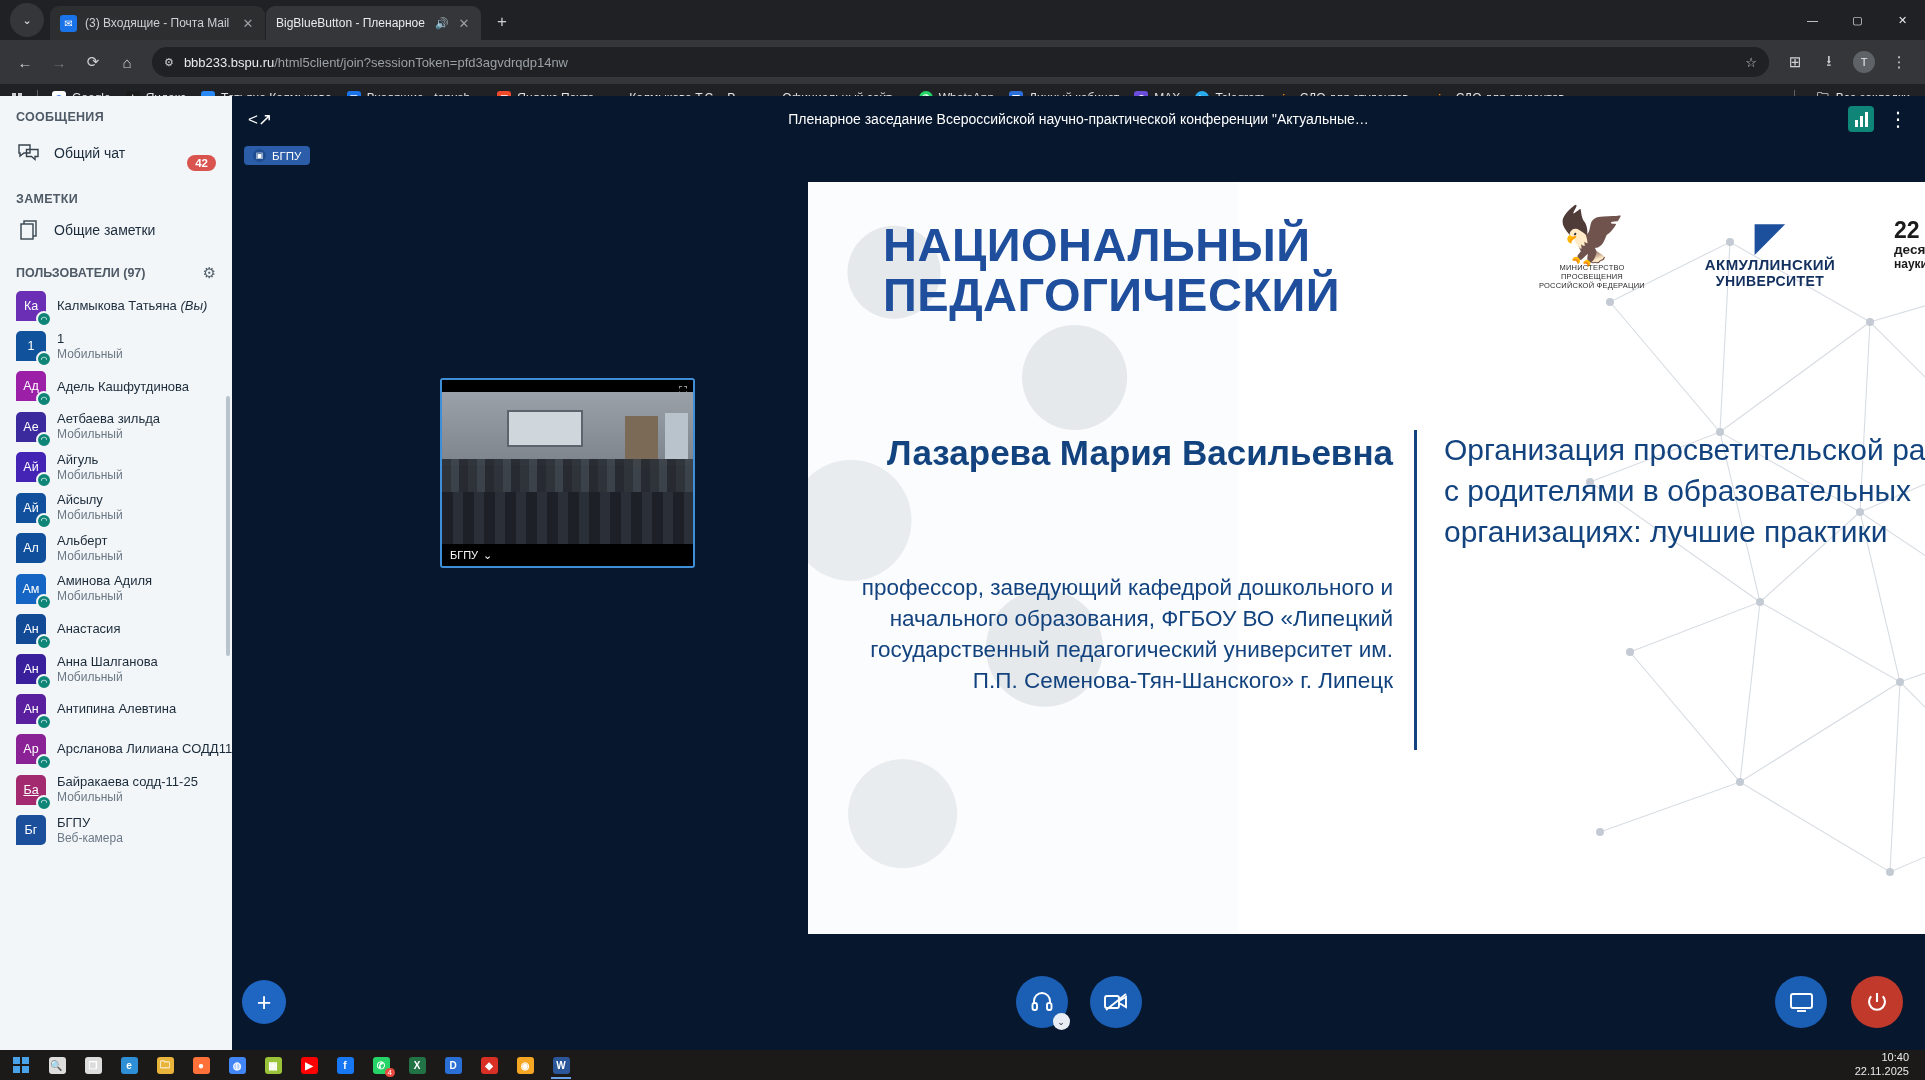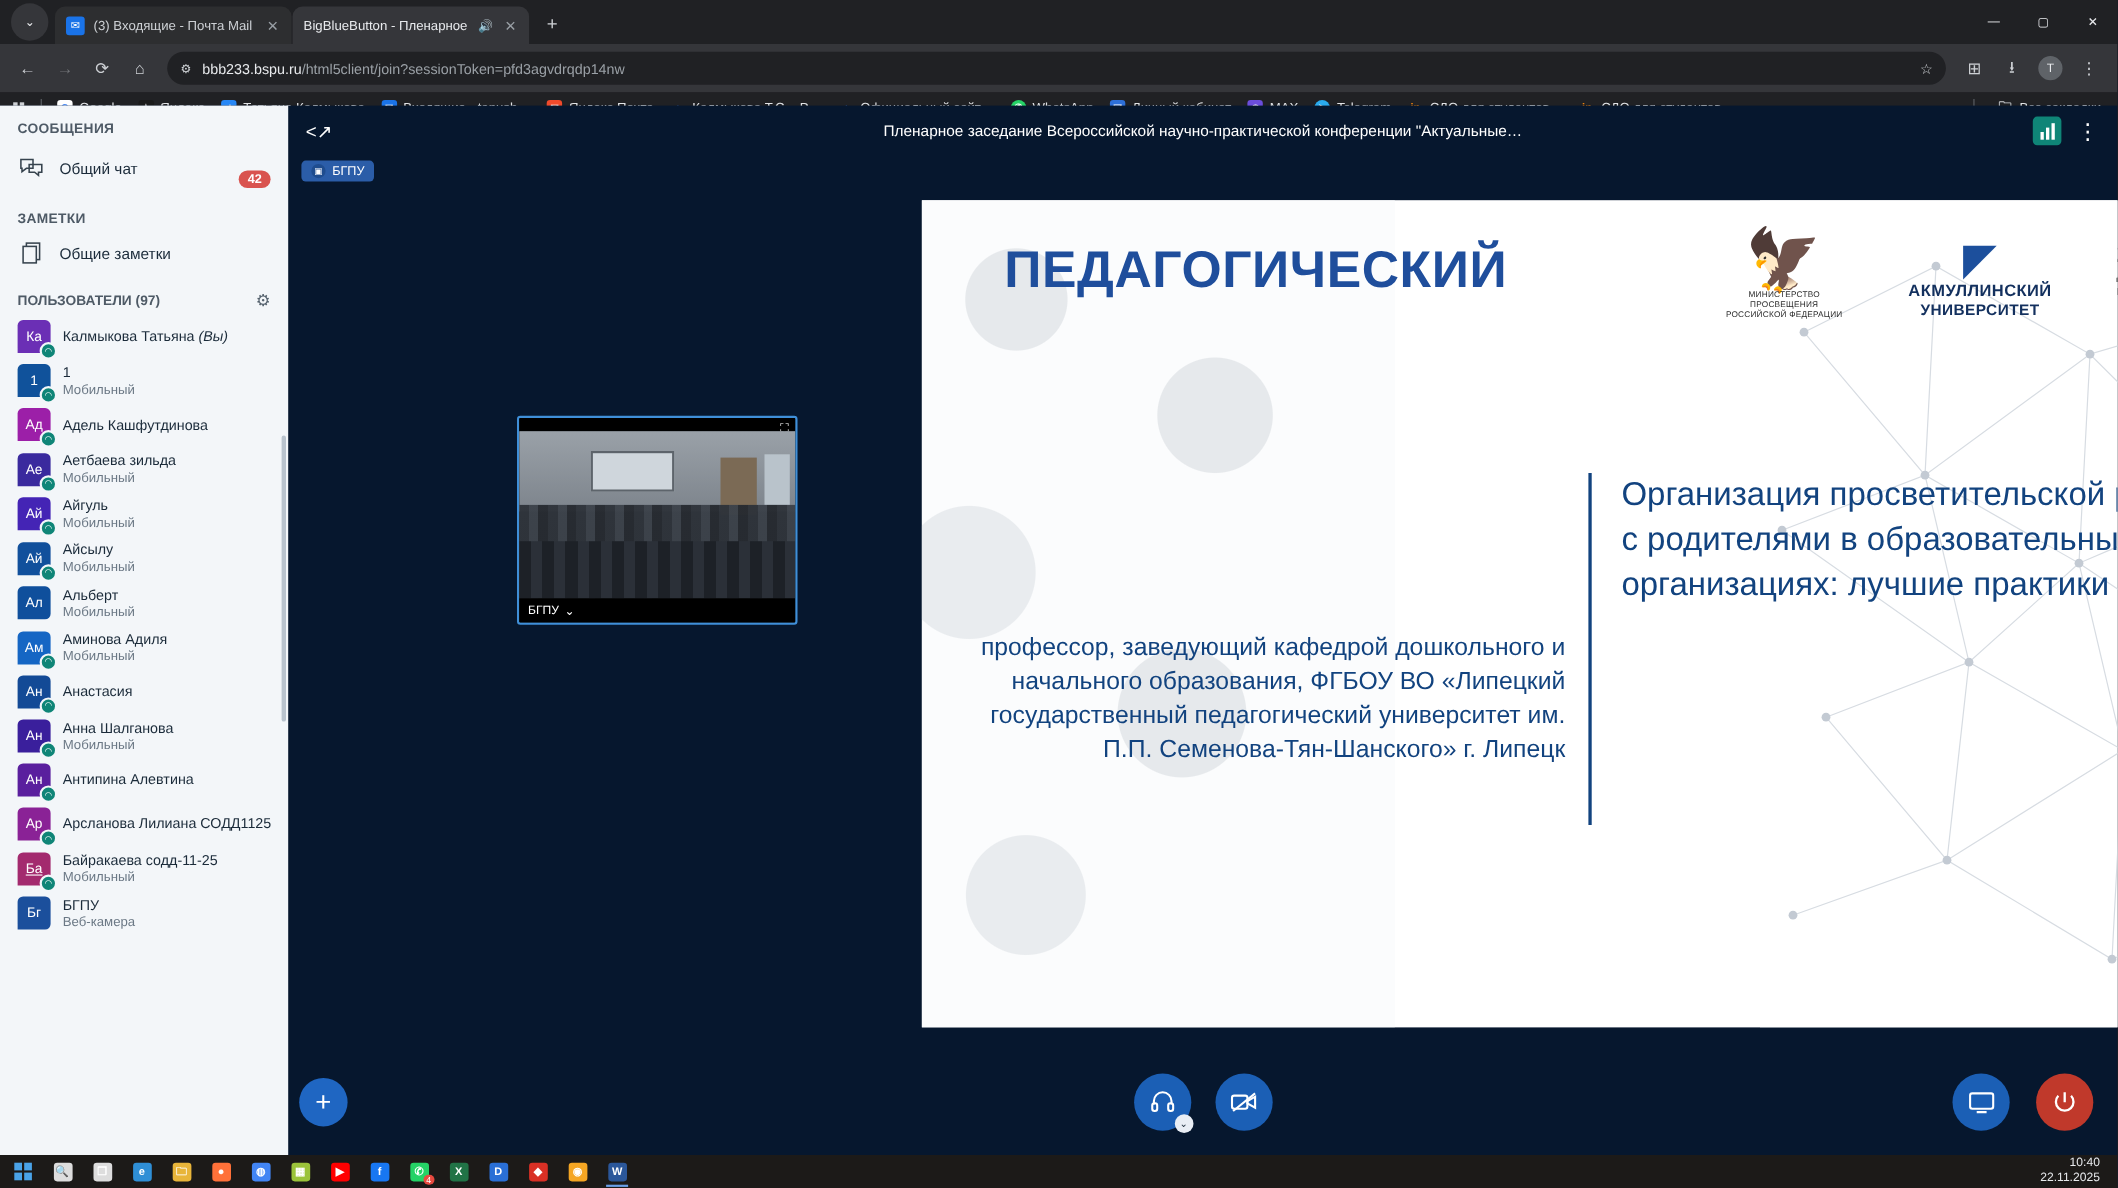--- a/index.html
+++ b/index.html
@@ -61,21 +61,21 @@
   .bm .bico { width:14px; height:14px; border-radius:3px; flex:0 0 14px;
     display:flex; align-items:center; justify-content:center; font-size:9px; color:#fff; font-weight:bold; }
   .bm-sep { width:1px; height:16px; background:#5f6368; margin:0 6px; }
   .apps-grid { display:grid; grid-template-columns:4px 4px; gap:2px; padding:0 8px 0 4px; }
   .apps-grid i { width:4px; height:4px; background:#cdd0d4; display:block; }
   .bm-more { margin-left:auto; display:flex; align-items:center; gap:8px; }
 
   
   .bbb { position:absolute; left:0; top:96px; width:1925px; height:954px; background:#06172e; display:flex; }
 
-  .sidebar { width:262px; background:#f3f6f9; height:100%; position:relative; overflow:hidden;
+  .sidebar { width:232px; background:#f3f6f9; height:100%; position:relative; overflow:hidden;
     display:flex; flex-direction:column; }
   .sb-section { font-size:12.5px; color:#4e5a66; font-weight:bold; letter-spacing:.3px;
     padding:14px 16px 4px 16px; }
   .sb-item { display:flex; align-items:center; gap:12px; padding:7px 16px; }
   .sb-item .ico { width:26px; height:26px; color:#36434e; display:flex; align-items:center; justify-content:center; }
   .sb-item .lbl { font-size:14px; color:#1b2b3a; }
   .badge { margin-left:auto; background:#d9534f; color:#fff; font-size:11.5px; font-weight:bold;
     border-radius:10px; padding:2px 8px;margin-top:20px; }
   .sb-users-head { display:flex; align-items:center; padding:14px 16px 4px 16px; }
   .sb-users-head .t { font-size:12.5px; color:#4e5a66; font-weight:bold; }
@@ -536,40 +536,42 @@
                   <circle cx="170" cy="600" r="4"></circle>
                   <circle cx="320" cy="690" r="4"></circle>
                 <circle cx="460" cy="630" r="4"></circle>
                   <circle cx="545" cy="700" r="4"></circle>
               </g>
             </svg>
           </div>
 
           <div class="slide-inner">
             <div class="s-title">
+              <div>НАЦИОНАЛЬНЫЙ</div>
               <div>ПЕДАГОГИЧЕСКИЙ</div>
             </div>
 
             <div class="logos">
               <div class="logo-emblem">
                 <div class="eagle">🦅</div>
                 <div class="cap">МИНИСТЕРСТВО ПРОСВЕЩЕНИЯ РОССИЙСКОЙ ФЕДЕРАЦИИ</div>
               </div>
               <div class="logo-akm">
                 <div class="mark">◤</div>
                 <div class="t1">АКМУЛЛИНСКИЙ</div>
                 <div class="t2">УНИВЕРСИТЕТ</div>
               </div>
               <div class="logo-dec">
                 <div class="nums">22 31</div>
                 <div class="l1">десятилетие</div>
                 <div class="l2">науки и технологий</div>
               </div>
             </div>
 
+            <div class="s-speaker">Лазарева Мария Васильевна</div>
             <div class="s-desc">профессор, заведующий кафедрой дошкольного и начального образования, ФГБОУ ВО «Липецкий государственный педагогический университет им. П.П. Семенова-Тян-Шанского» г. Липецк</div>
             <div class="s-divider"></div>
             <div class="s-topic">Организация просветительской работы с родителями в образовательных организациях: лучшие практики</div>
           </div>
         </div>
 
         
         <div class="actionbar">
           <div class="plus-btn">+</div>
 

